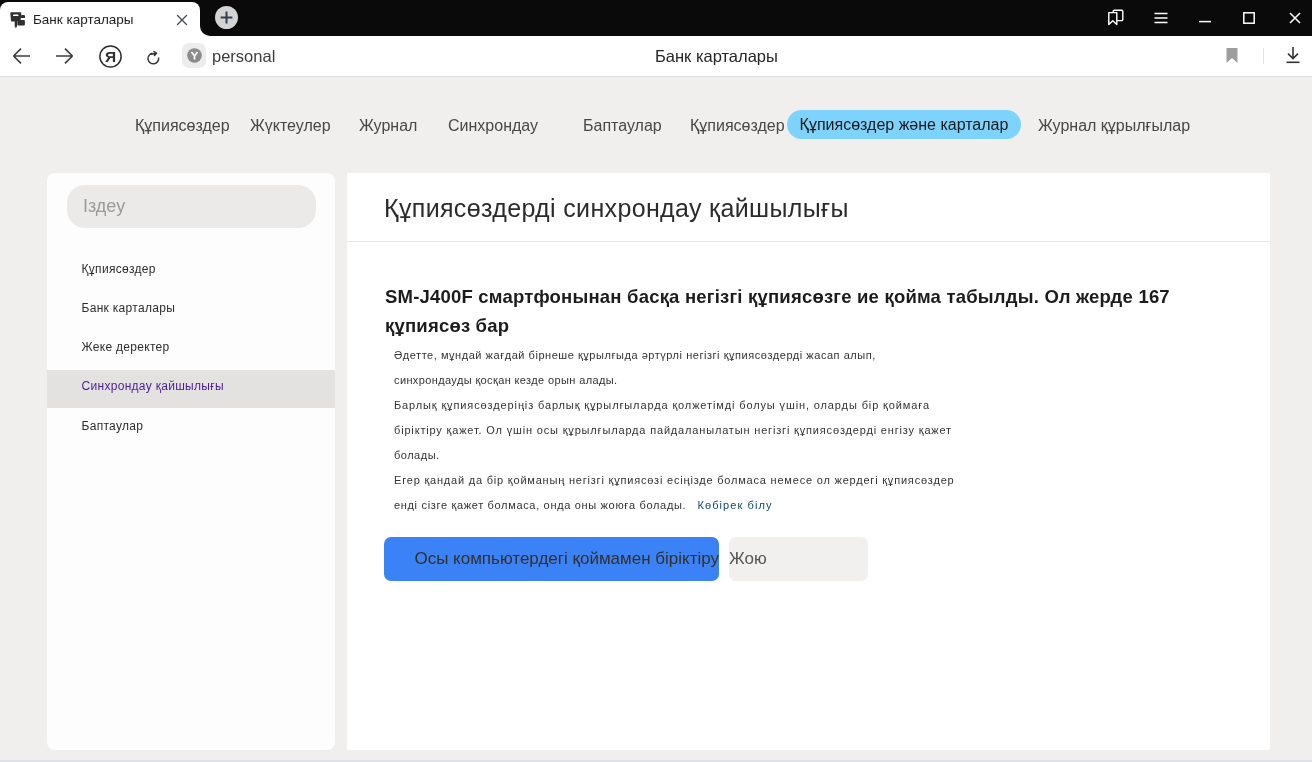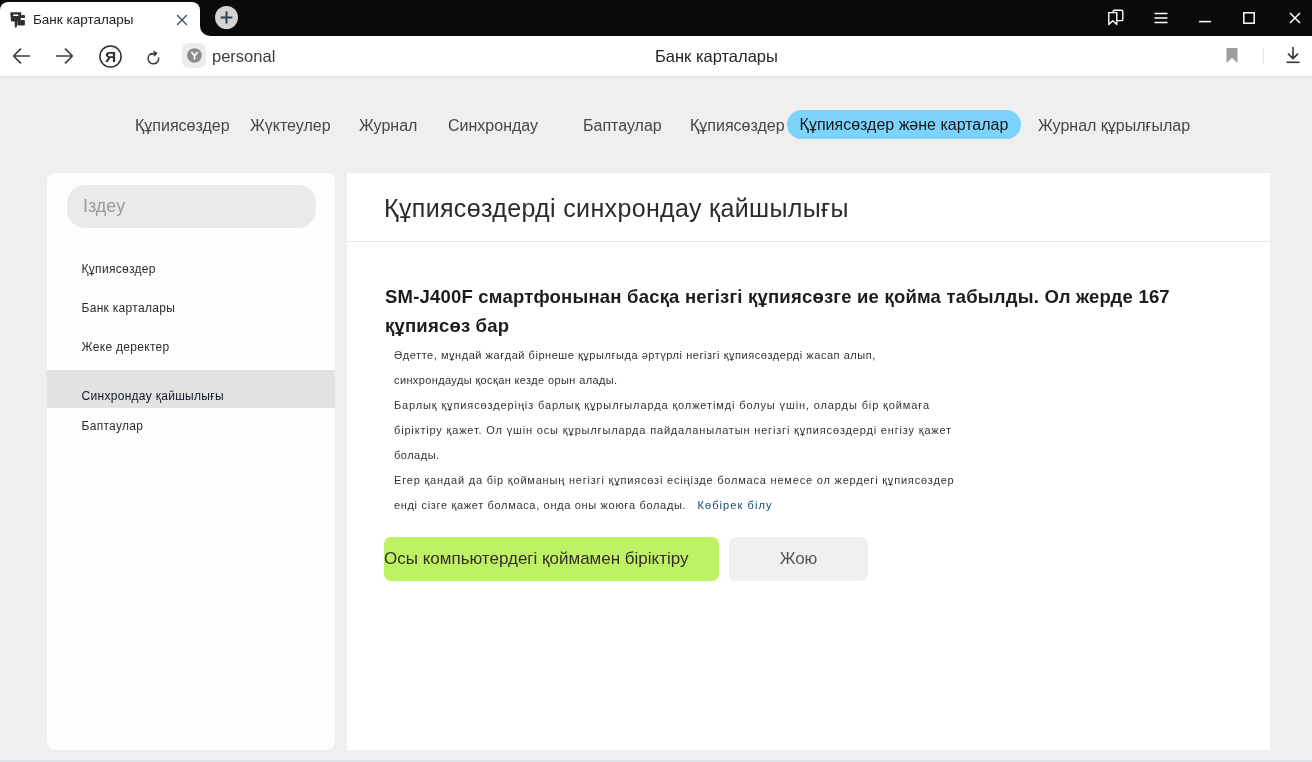--- a/index.html
+++ b/index.html
@@ -39,22 +39,22 @@
   #selrow { position:absolute; left:0; top:197px; width:288px; height:38px; background:#e4e2e0; }
 
   
   #main { position:absolute; left:347px; top:173px; width:923px; height:577px; background:#ffffff; border-radius:1px;text-decoration:underline; }
   #mtitle { position:absolute; left:37px; top:21px; font-size:25px; letter-spacing:0.35px; color:#2b2b2b; }
   #divider { position:absolute; left:0; top:68px; width:923px; height:1px; background:#e9e7e5; }
   #heading { position:absolute; left:38px; top:101px; width:800px; font-size:18.5px; font-weight:bold; letter-spacing:0.2px; color:#1c1c1c; line-height:29px;margin-top:8px; }
   #bodytext { position:absolute; left:35px; top:170px; width:860px; font-size:11px; letter-spacing:0.65px; color:#333333; line-height:25px;margin-left:12px; }
   #bodytext a { color:#0c4a6e; text-decoration:none; }
   .btn { position:absolute; top:364px; height:44px; border-radius:7px; font-size:17px; }
-  #btn-y { left:37px; width:335px; background:#bef264; color:#33302a; text-align:left; line-height:44px; }
-  #btn-g { left:382px; width:139px; background:#f1f0ee; color:#555555; text-align:center; line-height:44px; }
+  #btn-y { left:37px; width:335px; background:#3b82f6; color:#33302a; text-align:right; line-height:44px; }
+  #btn-g { left:382px; width:139px; background:#f1f0ee; color:#555555; text-align:left; line-height:44px; }
 </style>
 </head>
 <body>
 
 <div id="titlebar">
   <div id="tab">
     <svg class="abs" style="left:10px;top:10px" width="16" height="17" viewBox="0 0 16 17">
       <path d="M1.1 1.1 L10.5 1.1 L9.8 8.6 L1.8 8.6 Z" fill="#2e2e2e" stroke="#2e2e2e" stroke-width="1.6" stroke-linejoin="round"></path>
       <rect x="3" y="2.4" width="5.5" height="1.7" rx="0.85" fill="#ffffff"></rect>
       <rect x="4.7" y="8.6" width="2.3" height="6" fill="#2e2e2e"></rect>
@@ -139,21 +139,21 @@
 <span class="nav" style="left:1038px">Журнал құрылғылар</span>
 
 <div id="side">
   <div id="search">
       <span>Іздеу</span>
     </div>
   <span class="sitem" style="top:262px;top:89px">Құпиясөздер</span>
   <span class="sitem" style="top:128px">Банк карталары</span>
   <span class="sitem" style="top:167px">Жеке деректер</span>
   <div id="selrow"></div>
-  <span class="sitem" style="top:216px;color:#0f172a">Синхрондау қайшылығы</span>
+  <span class="sitem" style="top:206px;color:#4c1d95">Синхрондау қайшылығы</span>
   <span class="sitem" style="top:246px">Баптаулар</span>
 </div>
 
 <div id="main">
   <span id="mtitle">Құпиясөздерді синхрондау қайшылығы</span>
   <div id="divider"></div>
   <div id="heading">SM-J400F смартфонынан басқа негізгі құпиясөзге ие қойма табылды. Ол жерде 167<br>құпиясөз бар</div>
   <div id="bodytext"><span style="letter-spacing:0.54px">Әдетте, мұндай жағдай бірнеше құрылғыда әртүрлі негізгі құпиясөздерді жасап алып,</span><br><span style="letter-spacing:0.38px">синхрондауды қосқан кезде орын алады.</span><br><span style="letter-spacing:0.88px">Барлық құпиясөздеріңіз барлық құрылғыларда қолжетімді болуы үшін, оларды бір қоймаға</span><br><span style="letter-spacing:0.83px">біріктіру қажет. Ол үшін осы құрылғыларда пайдаланылатын негізгі құпиясөздерді енгізу қажет</span><br><span style="letter-spacing:0.5px">болады.</span><br><span style="letter-spacing:0.8px">Егер қандай да бір қойманың негізгі құпиясөзі есіңізде болмаса немесе ол жердегі құпиясөздер</span><br><span style="letter-spacing:0.67px">енді сізге қажет болмаса, онда оны жоюға болады.</span> &nbsp; <a href="#" style="letter-spacing:1.1px">Көбірек білу</a></div>
   <div class="btn" id="btn-y">Осы компьютердегі қоймамен біріктіру</div>
   <div class="btn" id="btn-g">Жою</div>

